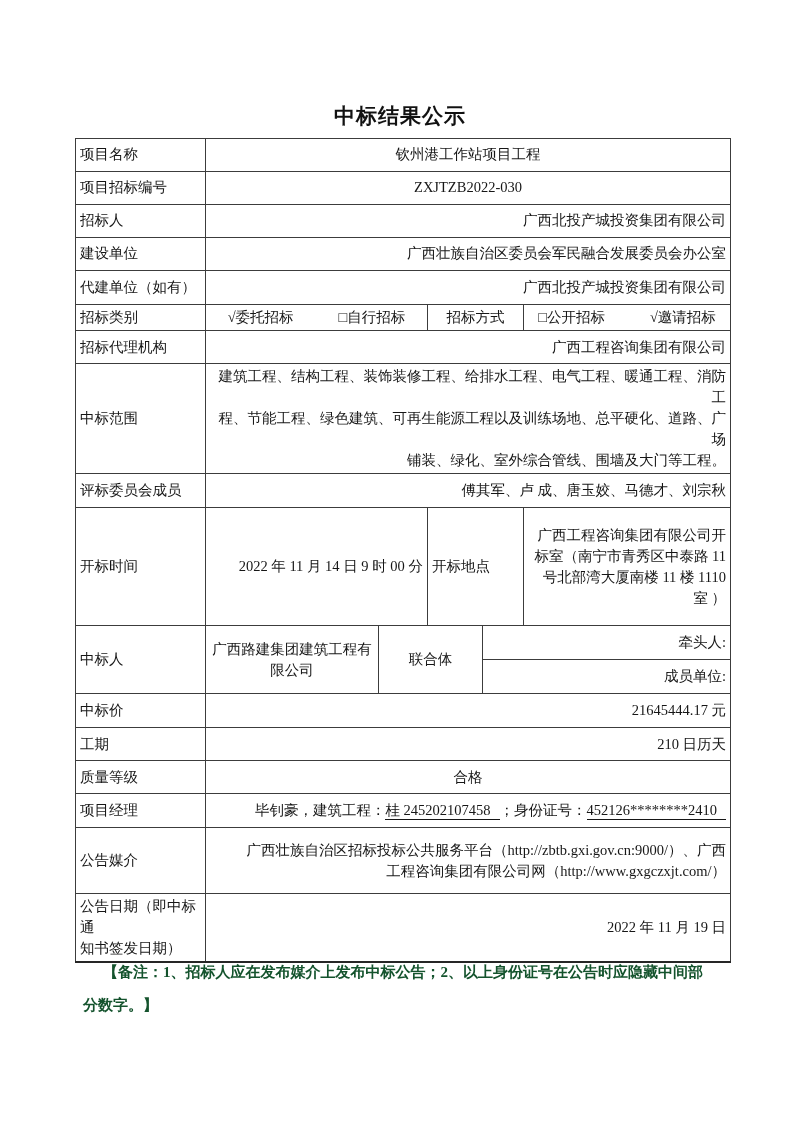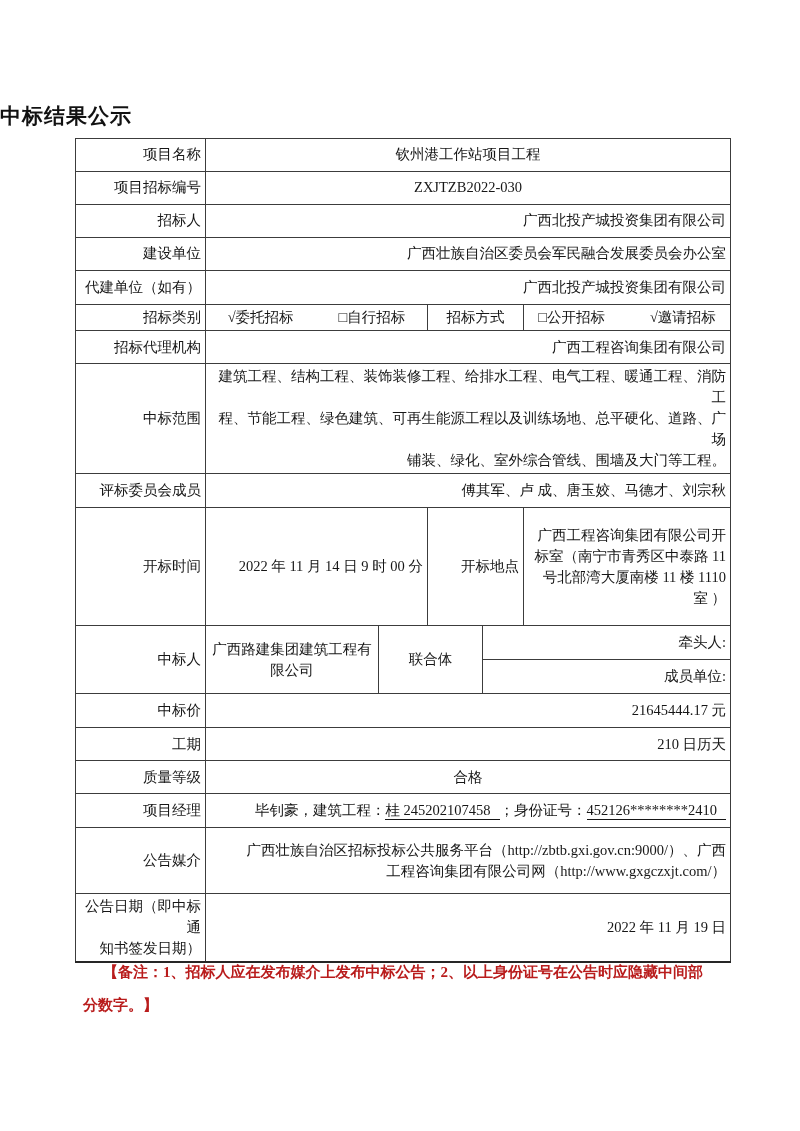--- a/index.html
+++ b/index.html
@@ -7,20 +7,21 @@
     position:relative;
     width:800px;height:1131px;
     background:#ffffff;
     font-family:"Liberation Serif","DejaVu Serif",serif;
     color:#161616;
     overflow:hidden;
   }
   .doc-title{
     position:absolute;
     top:102px;left:0;width:800px;
+    text-align:center;
     font-family:"Liberation Sans","DejaVu Sans",sans-serif;
     font-weight:bold;
     font-size:21px;
     letter-spacing:1px;
     color:#111111;
   }
   table.bid{
     position:absolute;
     left:75px;top:138px;
     width:655px;
@@ -31,21 +32,21 @@
   }
   table.bid td{
     border:1px solid #3c3c3c;
     font-size:14.5px;
     color:#161616;
     vertical-align:middle;
     padding:2px 4px;
     overflow:hidden;
     line-height:1.45;
   }
-  td.lbl{text-align:right;padding:2px 2px;}
+  td.lbl{text-align:left;padding:2px 2px;}
   td.val{text-align:right;padding:2px 4px 2px 7px;}
   td.ctr{text-align:center;}
   .preline{white-space:pre-line;}
   .fs138{font-size:13.8px;line-height:31px;padding-top:0;padding-bottom:0;margin-left:24px;}
   .fs14{font-size:14px;}
   td.place{line-height:29px;padding:2px 4px 2px 7px;}
   td.media-cell{line-height:33px;padding-top:0;padding-bottom:0;}
   td.name-cell{line-height:32px;margin-left:12px;}
   td.date-lbl{font-size:14px;padding:1px 0;line-height:27px;}
   .chk-gap{margin-left:30px;padding-left:15px;}
@@ -56,21 +57,21 @@
     line-height:1.15;
   }
   .note{
     position:absolute;
     left:83px;top:956px;width:640px;
     font-weight:bold;
     font-size:15px;
     line-height:33px;
     text-indent:20px;
     white-space:pre-line;
-    color:#b91c1c;
+    color:#14532d;
   }
 </style>
 </head>
 <body>
 
 <div class="page">
 
   <div class="doc-title">中标结果公示</div>
 
   <table class="bid">

